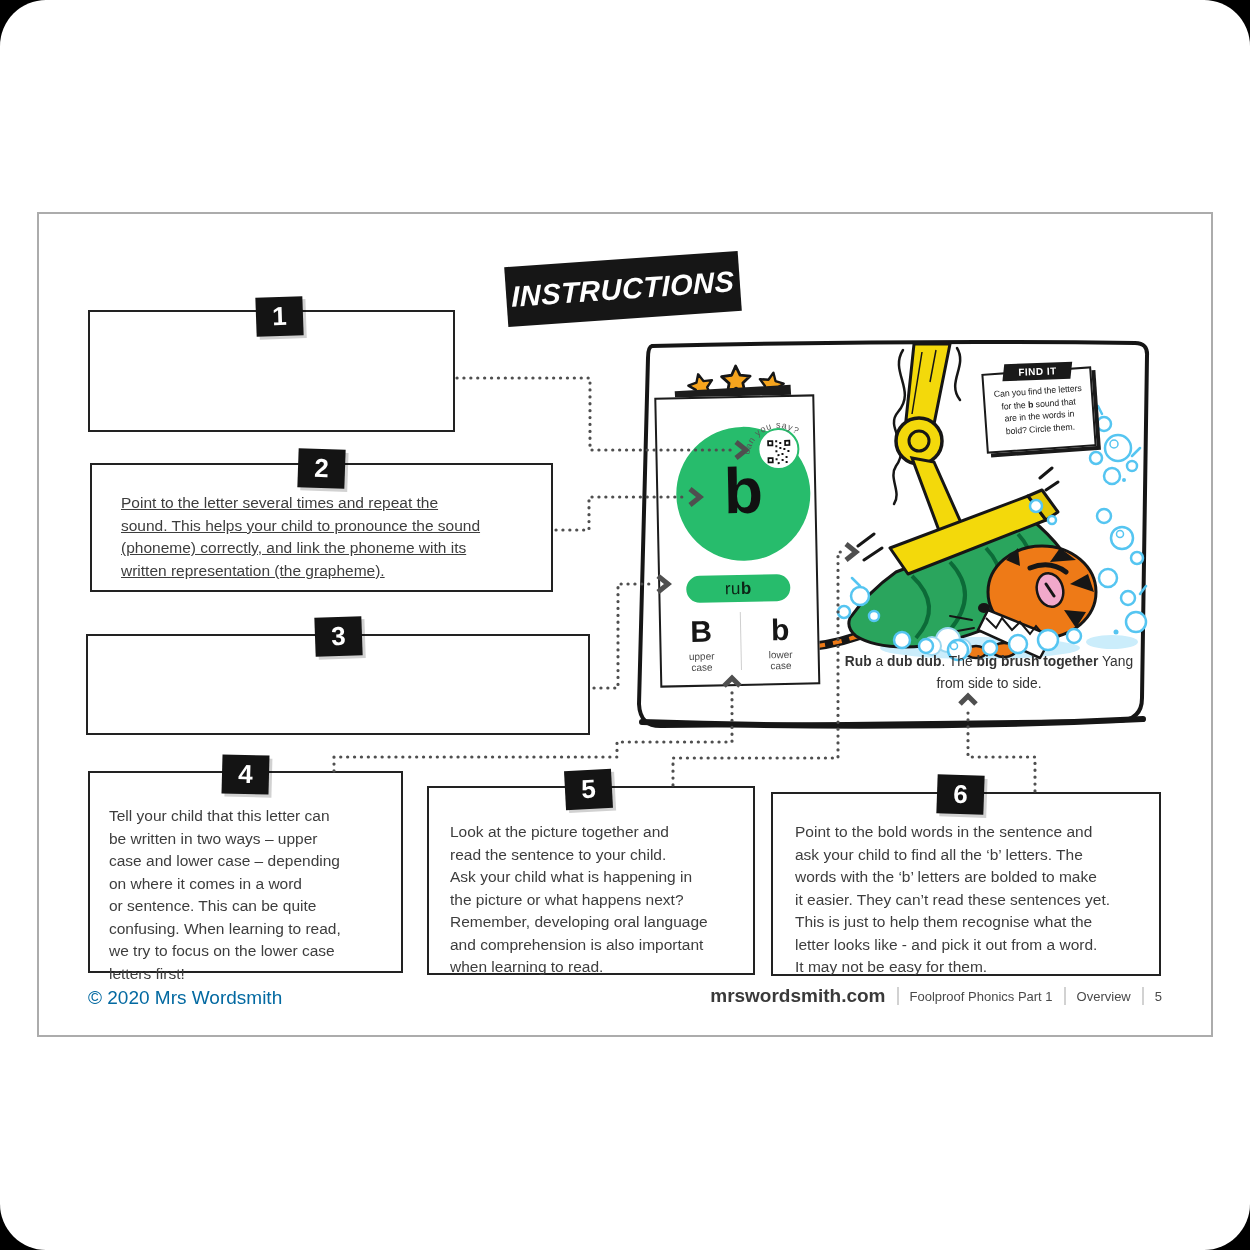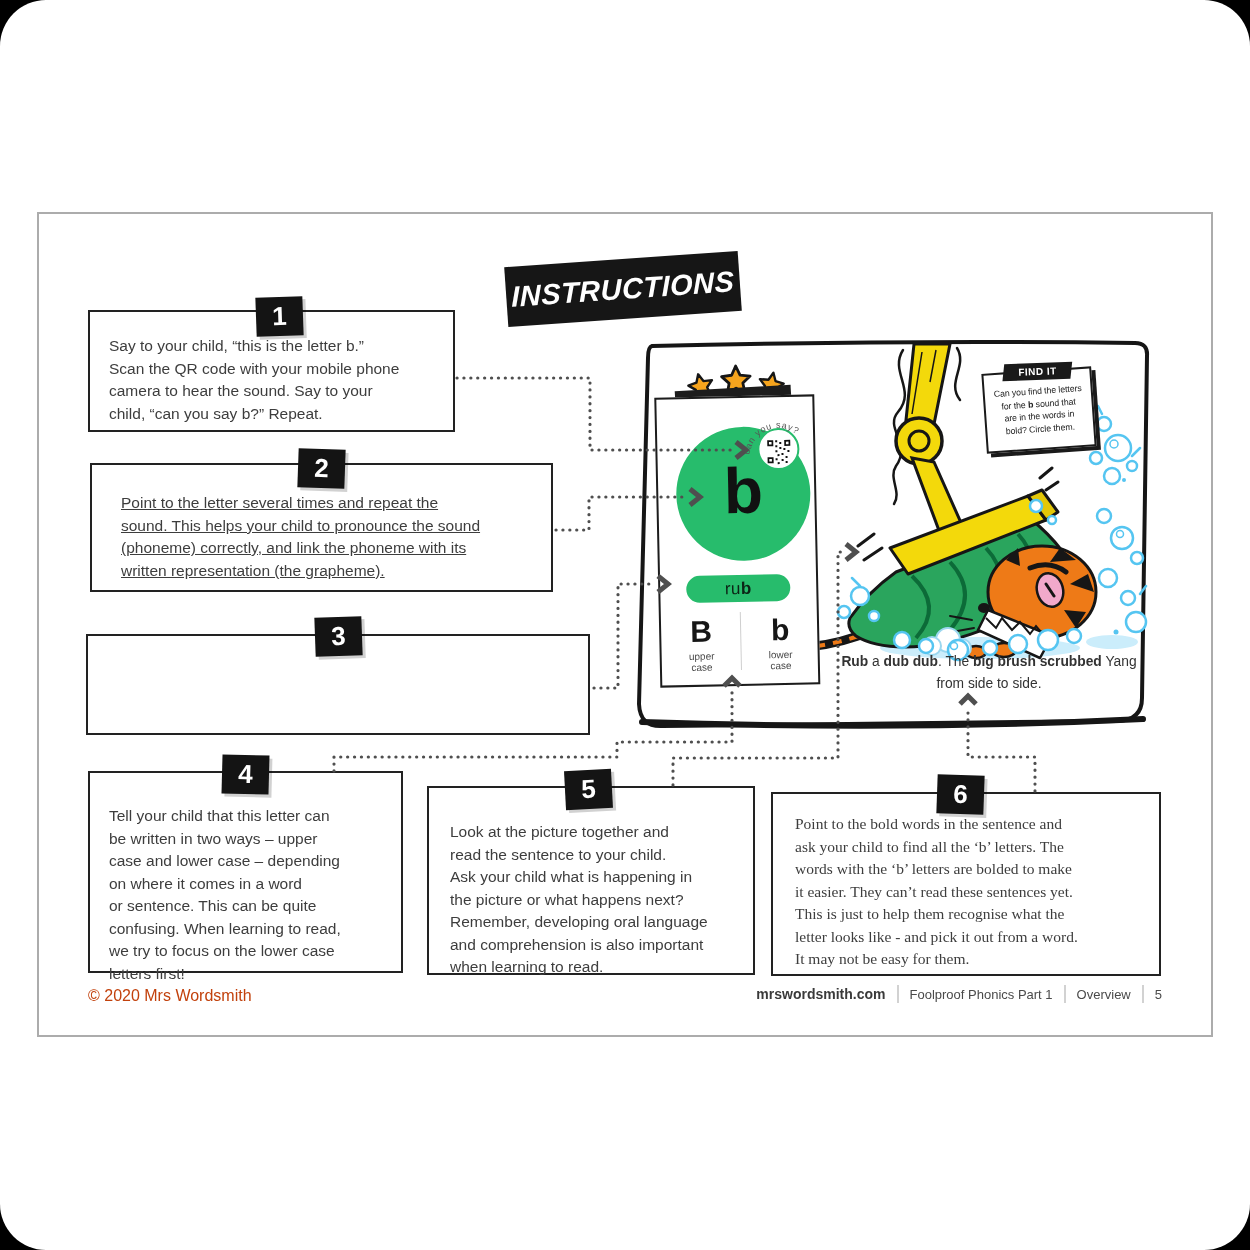--- a/index.html
+++ b/index.html
@@ -22,21 +22,21 @@
   .step-3{left:86px;top:634px;width:504px;height:101px;}
   .step-4{left:88px;top:771px;width:315px;height:202px;}
   .step-5{left:427px;top:786px;width:328px;height:189px;}
   .step-6{left:771px;top:792px;width:390px;height:184px;}
   .step-text{position:absolute;font-size:15.5px;line-height:22.5px;color:#3d3d3d;white-space:pre;}
   .step-1 .step-text{left:19px;top:23px;}
   .step-2 .step-text{left:29px;top:27px;text-decoration:underline;}
   .step-3 .step-text{left:17px;top:26px;}
   .step-4 .step-text{left:19px;top:32px;}
   .step-5 .step-text{left:21px;top:33px;}
-  .step-6 .step-text{left:22px;top:19px;font-family:Liberation Serif, serif;}
+  .step-6 .step-text{left:22px;top:27px;}
   .badge{position:absolute;width:47px;height:39px;background:#141414;
     box-shadow:3px 3px 0 rgba(0,0,0,0.18);display:flex;align-items:center;justify-content:center;}
   .badge span{color:#fff;font-weight:800;font-size:26px;}
   .step-1 .badge{left:166px;top:-15px;transform:rotate(-2deg);}
   .step-2 .badge{left:206px;top:-16px;transform:rotate(2deg);}
   .step-3 .badge{left:227px;top:-19px;transform:rotate(-2deg);}
   .step-4 .badge{left:132px;top:-18px;transform:rotate(1.5deg);}
   .step-5 .badge{left:136px;top:-18px;transform:rotate(-3deg);}
   .step-6 .badge{left:164px;top:-19px;transform:rotate(2deg);}
 
@@ -69,23 +69,23 @@
     transform:rotate(2deg) skewX(-8deg);display:flex;align-items:center;justify-content:center;}
   .find-it-ribbon span{color:#fff;font-size:10px;font-weight:800;letter-spacing:0.5px;transform:skewX(8deg);}
   .find-it-text{position:absolute;left:3px;top:13px;width:100px;text-align:center;
     font-size:8.8px;line-height:12.5px;color:#222;white-space:pre-line;letter-spacing:-0.1px;}
 
   
   .pic-caption{position:absolute;left:836px;top:651px;width:306px;text-align:center;
     font-size:13.8px;line-height:22px;color:#333;white-space:pre-line;}
 
   
-  .footer-left{position:absolute;left:88px;top:987px;font-size:16px;color:#c2410c;text-align:right;}
+  .footer-left{position:absolute;left:88px;top:987px;font-size:19px;color:#0369a1;text-align:right;}
   .footer-right{position:absolute;right:88px;top:985px;display:flex;align-items:center;gap:11px;}
-  .footer-right .site{font-size:14px;font-weight:700;color:#3a3a3a;}
+  .footer-right .site{font-size:19px;font-weight:700;color:#3a3a3a;}
   .footer-right .item{font-size:13px;color:#4a4a4a;}
   .footer-sep{width:2px;height:18px;background:#d2d2d2;}
 
   .abs{position:absolute;}
   svg{display:block;}
 </style>
 </head>
 <body>
 
 <div class="stage">
@@ -254,31 +254,27 @@
   <div class="find-it">
     <div class="find-it-ribbon">
       <span>FIND IT</span>
     </div>
     <div class="find-it-text"><span>Can you find the letters
 for the </span><span style="font-weight: 800;">b</span><span> sound that
 are in the words in
 bold? Circle them.</span></div>
   </div>
 
-  <div class="pic-caption"><span style="font-weight: 800;">Rub</span><span> a </span><span style="font-weight: 800;">dub dub</span><span>. The </span><span style="font-weight: 800;">big brush scrubbed</span><span> Yang
+  <div class="pic-caption"><span style="font-weight: 800;">Rub</span><span> a </span><span style="font-weight: 800;">dub dub</span><span>. The </span><span style="font-weight: 800;">big brush together</span><span> Yang
 from side to side.</span></div>
 
   <div class="step-box step-1">
     <div class="badge">
         <span>1</span>
       </div>
-    <div class="step-text">Say to your child, “this is the letter b.”
-Scan the QR code with your mobile phone
-camera to hear the sound. Say to your
-child, “can you say b?” Repeat.</div>
   </div>
   <div class="step-box step-2">
     <div class="badge">
         <span>2</span>
       </div>
     <div class="step-text">Point to the letter several times and repeat the
 sound. This helps your child to pronounce the sound
 (phoneme) correctly, and link the phoneme with its
 written representation (the grapheme).</div>
   </div>

